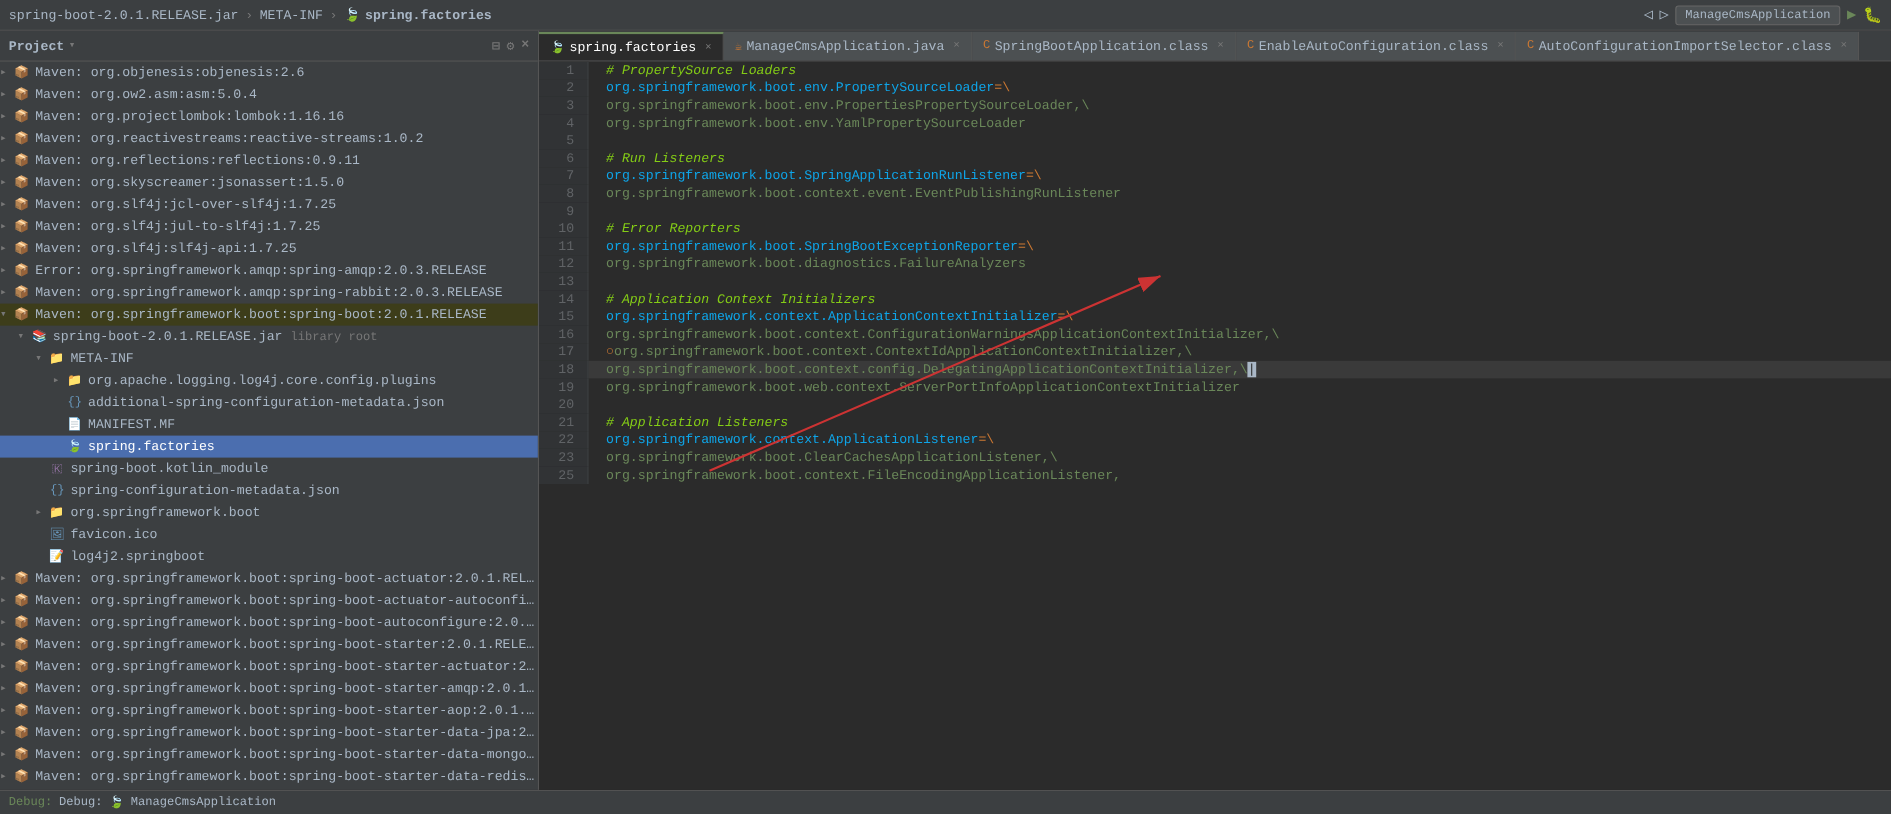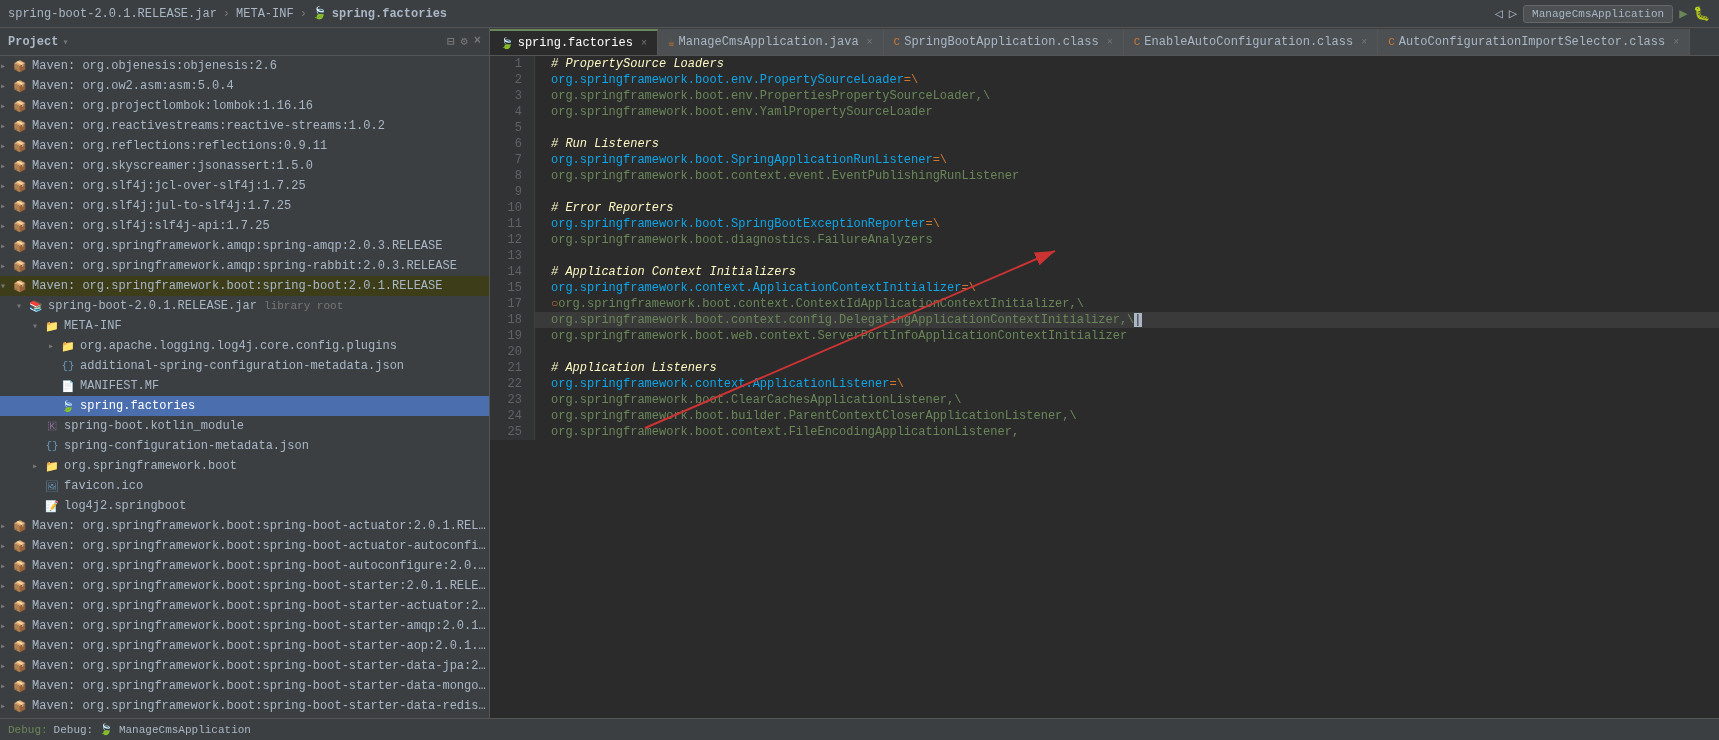--- a/index.html
+++ b/index.html
@@ -124,21 +124,21 @@
     }
     .line-content {
       display: table-cell;
       padding-left: 16px;
       padding-top: 1px;
       padding-bottom: 1px;
       font-size: 12px;
       white-space: pre;
       vertical-align: top;
     }
-    .code-comment { color: #fef9c3; font-style: italic; }
+    .code-comment { color: #84cc16; font-style: italic; }
     .code-key { color: #0ea5e9; }
     .code-value { color: #6a8759; }
     .code-orange { color: #cc7832; }
     .line-highlight { background: #3a3a3a; }
 
     
     .arrow-overlay {
       position: absolute;
       top: 0; left: 0;
       pointer-events: none;
@@ -239,21 +239,21 @@
           <span class="tree-label">Maven: org.slf4j:jul-to-slf4j:1.7.25</span>
         </div>
         <div class="tree-item">
           <span class="tree-arrow">▸</span>
           <span class="tree-icon" style="color:#cc7832">📦</span>
           <span class="tree-label">Maven: org.slf4j:slf4j-api:1.7.25</span>
         </div>
         <div class="tree-item">
           <span class="tree-arrow">▸</span>
           <span class="tree-icon" style="color:#cc7832">📦</span>
-          <span class="tree-label">Maven: org.springframework.amqp:spring-amqp:2.0.3.RELEASE</span>
+          <span class="tree-label">Error: org.springframework.amqp:spring-amqp:2.0.3.RELEASE</span>
         </div>
         <div class="tree-item">
           <span class="tree-arrow">▸</span>
           <span class="tree-icon" style="color:#cc7832">📦</span>
           <span class="tree-label">Maven: org.springframework.amqp:spring-rabbit:2.0.3.RELEASE</span>
         </div>
         <div class="tree-item highlighted">
           <span class="tree-arrow">▾</span>
           <span class="tree-icon" style="color:#cc7832">📦</span>
           <span class="tree-label">Maven: org.springframework.boot:spring-boot:2.0.1.RELEASE</span>
@@ -477,20 +477,24 @@
           </div>
           <div class="code-line">
             <div class="line-num">14</div>
             <div class="line-content"><span class="code-comment"># Application Context Initializers</span></div>
           </div>
           <div class="code-line">
             <div class="line-num">15</div>
             <div class="line-content"><span class="code-key">org.springframework.context.ApplicationContextInitializer</span><span class="code-orange">=\</span></div>
           </div>
           <div class="code-line">
+            <div class="line-num">16</div>
+            <div class="line-content"><span class="code-value">org.springframework.boot.context.ConfigurationWarningsApplicationContextInitializer,\</span></div>
+          </div>
+          <div class="code-line">
             <div class="line-num">17</div>
             <div class="line-content"><span style="color:#cc7832;">○</span><span class="code-value">org.springframework.boot.context.ContextIdApplicationContextInitializer,\</span></div>
           </div>
           <div class="code-line line-highlight">
             <div class="line-num">18</div>
             <div class="line-content"><span class="code-value">org.springframework.boot.context.config.DelegatingApplicationContextInitializer,\</span><span style="background:#a9b7c6;color:#2b2b2b;">|</span></div>
           </div>
           <div class="code-line">
             <div class="line-num">19</div>
             <div class="line-content"><span class="code-value">org.springframework.boot.web.context.ServerPortInfoApplicationContextInitializer</span></div>
@@ -503,24 +507,20 @@
             <div class="line-num">21</div>
             <div class="line-content"><span class="code-comment"># Application Listeners</span></div>
           </div>
           <div class="code-line">
             <div class="line-num">22</div>
             <div class="line-content"><span class="code-key">org.springframework.context.ApplicationListener</span><span class="code-orange">=\</span></div>
           </div>
           <div class="code-line">
             <div class="line-num">23</div>
             <div class="line-content"><span class="code-value">org.springframework.boot.ClearCachesApplicationListener,\</span></div>
-          </div>
-          <div class="code-line">
-            <div class="line-num">24</div>
-            <div class="line-content"><span class="code-value">org.springframework.boot.builder.ParentContextCloserApplicationListener,\</span></div>
           </div>
           <div class="code-line">
             <div class="line-num">25</div>
             <div class="line-content"><span class="code-value">org.springframework.boot.context.FileEncodingApplicationListener,</span></div>
           </div>
         </div>
 
       <svg class="arrow-overlay" xmlns="http://www.w3.org/2000/svg" style="position:absolute;top:0;left:0;width:100%;height:100%;pointer-events:none;overflow:visible;">
         <defs>
           <marker id="arrowhead" markerWidth="10" markerHeight="7" refX="10" refY="3.5" orient="auto">

